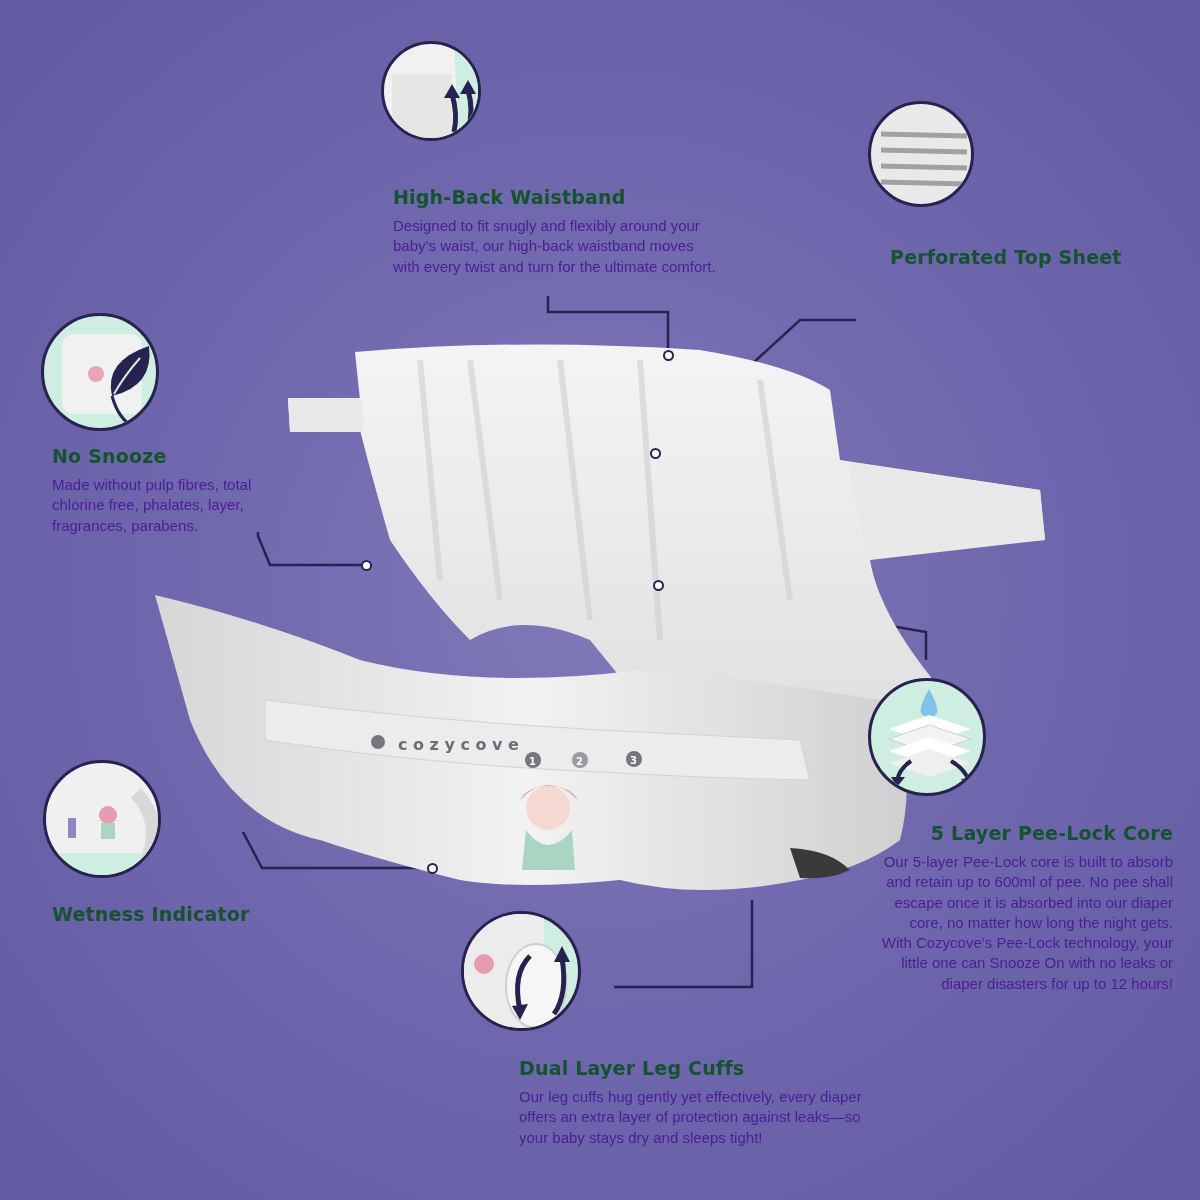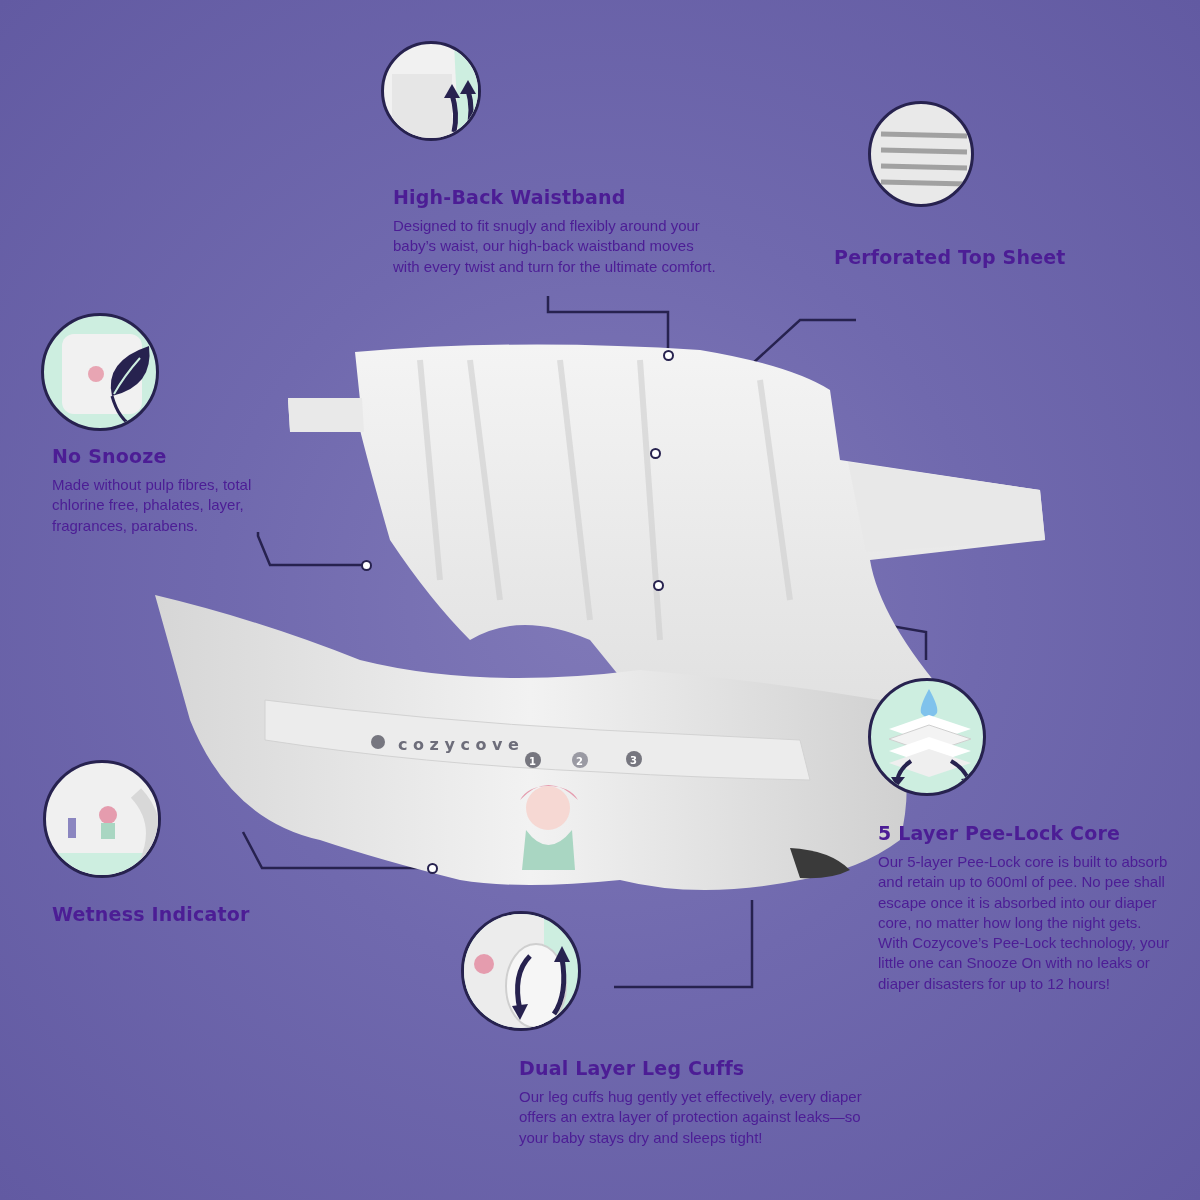--- a/index.html
+++ b/index.html
@@ -1,20 +1,20 @@
 <!DOCTYPE html>
 <html><head>
 <meta charset="utf-8">
 <style>
   html,body{margin:0;padding:0;}
   body{width:1200px;height:1200px;overflow:hidden;position:relative;
     background:radial-gradient(ellipse at 50% 50%, #8079b8 0%, #7069ae 45%, #625aa2 100%);
     font-family:"Liberation Sans", sans-serif;}
   .abs{position:absolute;}
-  .title{color:#4c1d95;font-family:"DejaVu Sans", sans-serif;font-weight:bold;font-size:19px;letter-spacing:0.2px;margin:0 0 8px 0;white-space:nowrap;}
+  .title{color:#14532d;font-family:"DejaVu Sans", sans-serif;font-weight:bold;font-size:19px;letter-spacing:0.2px;margin:0 0 8px 0;white-space:nowrap;}
   .desc{color:#4c1d95;font-size:15px;line-height:20.3px;margin:0;}
   .circle{position:absolute;border-radius:50%;border:3px solid #27224f;overflow:hidden;box-sizing:border-box;}
   .dot{position:absolute;width:11px;height:11px;border-radius:50%;background:#fff;border:2px solid #27224f;box-sizing:border-box;}
   svg.lines{position:absolute;left:0;top:0;}
 </style>
 </head>
 <body>
 
 <svg class="lines" width="1200" height="1200">
   <g stroke="#27224f" stroke-width="2.5" fill="none">
@@ -147,30 +147,30 @@
 <div class="dot" style="left:650px;top:448px;"></div>
 <div class="dot" style="left:361px;top:560px;"></div>
 <div class="dot" style="left:653px;top:580px;"></div>
 <div class="dot" style="left:427px;top:863px;"></div>
 
 <div class="abs" style="left:393px;top:186px;width:330px;">
   <h3 class="title">High-Back Waistband</h3>
   <p class="desc">Designed to fit snugly and flexibly around your baby’s waist, our high-back waistband moves with every twist and turn for the ultimate comfort.</p>
 </div>
 
-<div class="abs" style="left:834px;top:246px;width:285px;">
+<div class="abs" style="left:890px;top:246px;width:285px;">
   <h3 class="title">Perforated Top Sheet</h3>
 </div>
 
 <div class="abs" style="left:52px;top:445px;width:240px;">
   <h3 class="title">No Snooze</h3>
   <p class="desc">Made without pulp fibres, total chlorine free, phalates, layer, fragrances, parabens.</p>
 </div>
 
-<div class="abs" style="left:878px;top:822px;width:295px;">
+<div class="abs" style="left:878px;top:822px;width:295px;text-align:right;">
   <h3 class="title">5 Layer Pee-Lock Core</h3>
   <p class="desc">Our 5-layer Pee-Lock core is built to absorb and retain up to 600ml of pee. No pee shall escape once it is absorbed into our diaper core, no matter how long the night gets. With Cozycove’s Pee-Lock technology, your little one can Snooze On with no leaks or diaper disasters for up to 12 hours!</p>
 </div>
 
 <div class="abs" style="left:52px;top:903px;width:310px;">
   <h3 class="title">Wetness Indicator</h3>
 </div>
 
 <div class="abs" style="left:471px;top:1057px;width:370px;margin-left:48px;">
   <h3 class="title">Dual Layer Leg Cuffs</h3>

